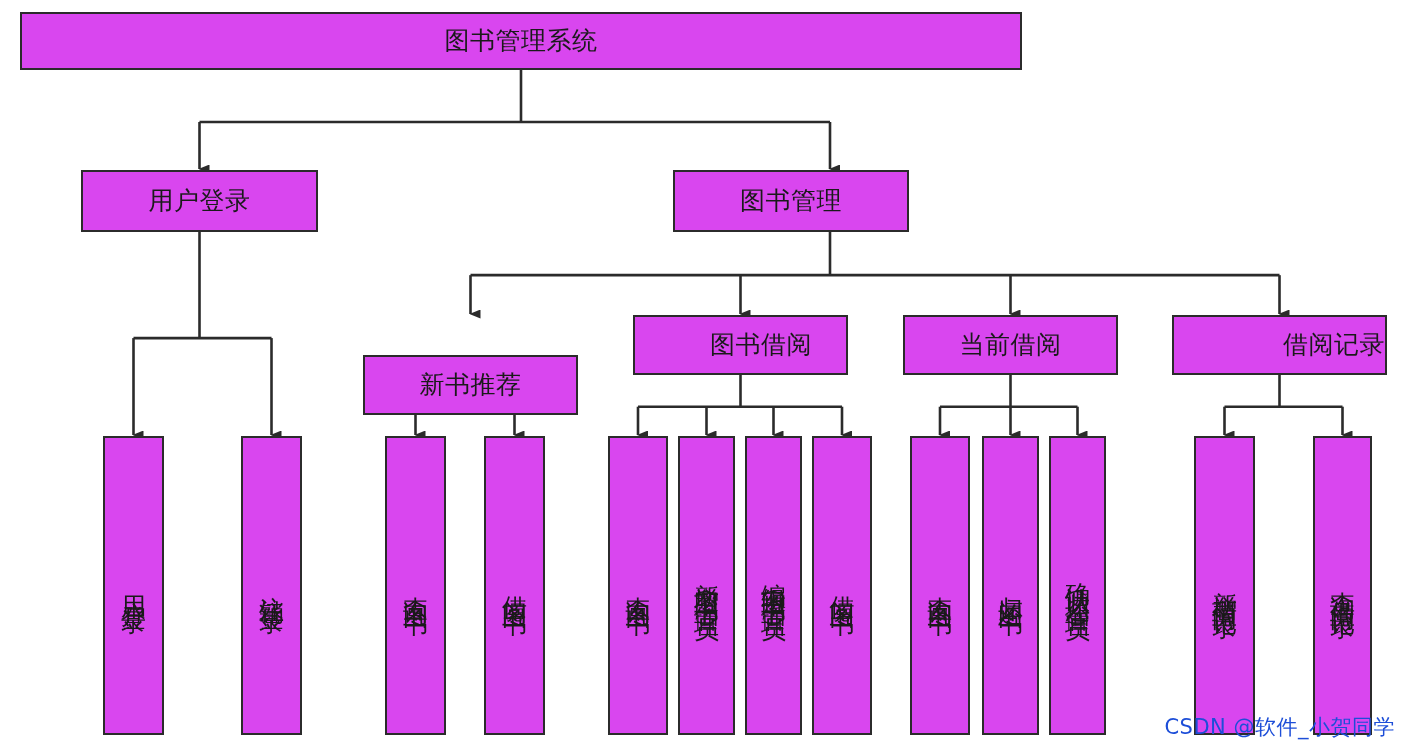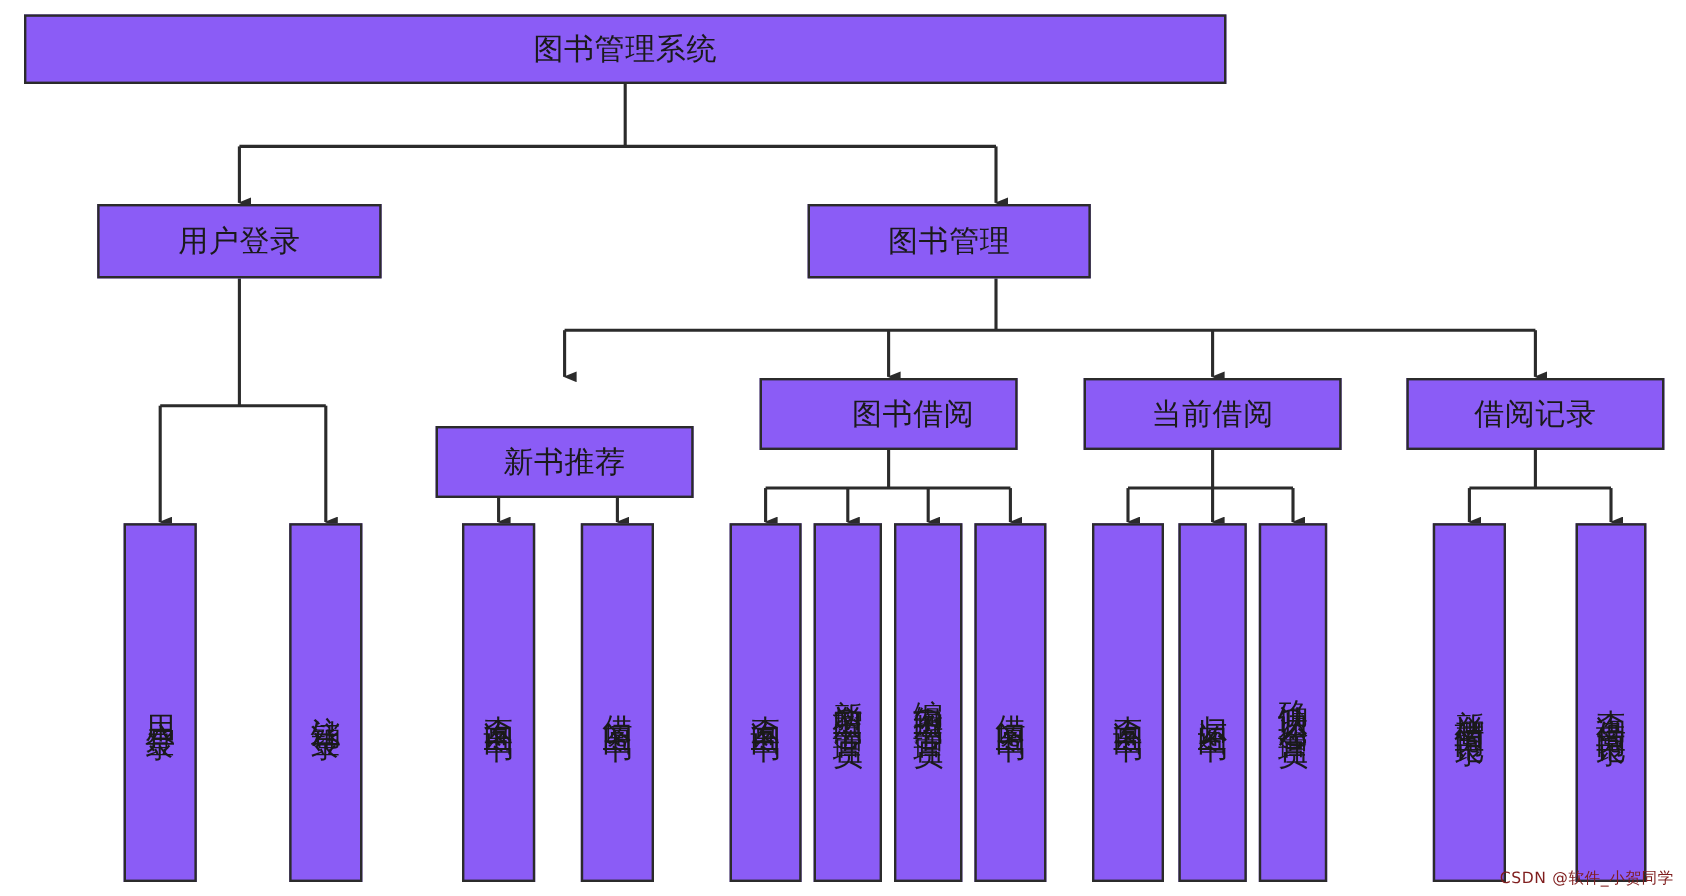--- a/index.html
+++ b/index.html
@@ -22,26 +22,27 @@
     position: absolute;
     left: 0;
     top: 0;
     width: 1405px;
     height: 747px;
     pointer-events: none;
   }
   .node {
     position: absolute;
     box-sizing: border-box;
-    background: #8b5cf6;
+    background: #d946ef;
     border: 2.4px solid #2b2b2b;
     display: flex;
     align-items: center;
     justify-content: center;
     z-index: 2;
+    font-family: Liberation Serif, serif;
   }
   .node-label {
     color: #1a1a1a;
     line-height: 1.18;
     text-align: center;
     white-space: nowrap;
   }
   
   .node.horiz .node-label {
     font-size: 25px;
@@ -61,22 +62,22 @@
     text-orientation: upright;
     font-size: 25px;
     letter-spacing: 5px;
     line-height: 1;
     white-space: nowrap;
   }
   .watermark {
     position: absolute;
     right: 10px;
     bottom: 6px;
-    font-size: 13px;
-    color: #7f1d1d;
+    font-size: 21px;
+    color: #1d4ed8;
     letter-spacing: 0.5px;
     z-index: 5;
     white-space: nowrap;
     font-family: "DejaVu Sans", "Liberation Sans", sans-serif;
   }
 </style>
 </head>
 <body>
 
 <div id="diagram-root">
@@ -137,21 +138,21 @@
 
   <div class="node horiz" style="left: 363px; top: 315px; width: 215px; height: 60px; margin-top: 40px;">
     <span class="node-label">新书推荐</span>
   </div>
   <div class="node horiz" style="left: 633px; top: 315px; width: 215px; height: 60px; padding-left: 41px;">
     <span class="node-label">图书借阅</span>
   </div>
   <div class="node horiz" style="left: 903px; top: 315px; width: 215px; height: 60px;">
     <span class="node-label">当前借阅</span>
   </div>
-  <div class="node horiz" style="left: 1172px; top: 315px; width: 215px; height: 60px;">
+  <div class="node horiz" style="left: 1172px; top: 315px; width: 215px; height: 60px; justify-content: flex-end;">
     <span class="node-label">借阅记录</span>
   </div>
 
   <div class="node vert" style="left: 103px; top: 436px; width: 61px; height: 299px;">
     <span class="node-label">用户登录</span>
   </div>
   <div class="node vert" style="left: 241px; top: 436px; width: 61px; height: 299px;">
     <span class="node-label">注销登录</span>
   </div>
   <div class="node vert" style="left: 385px; top: 436px; width: 61px; height: 299px;">

